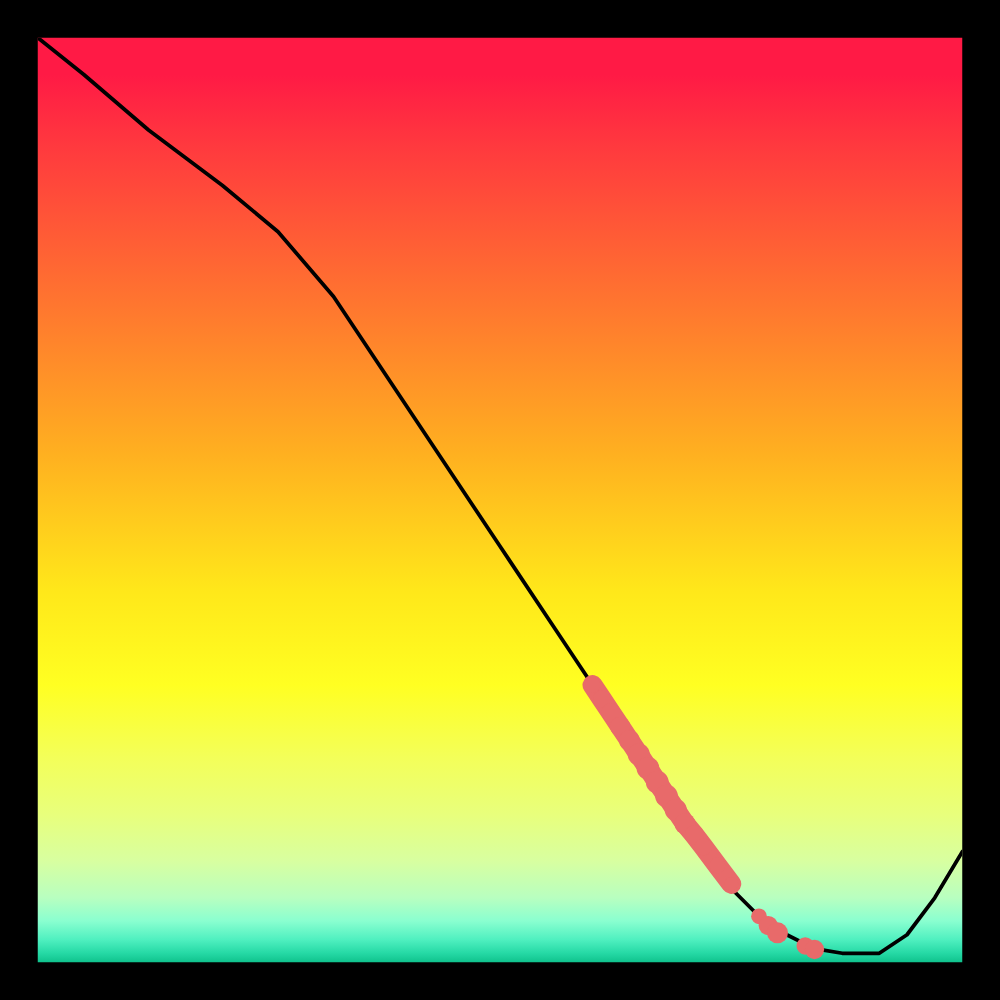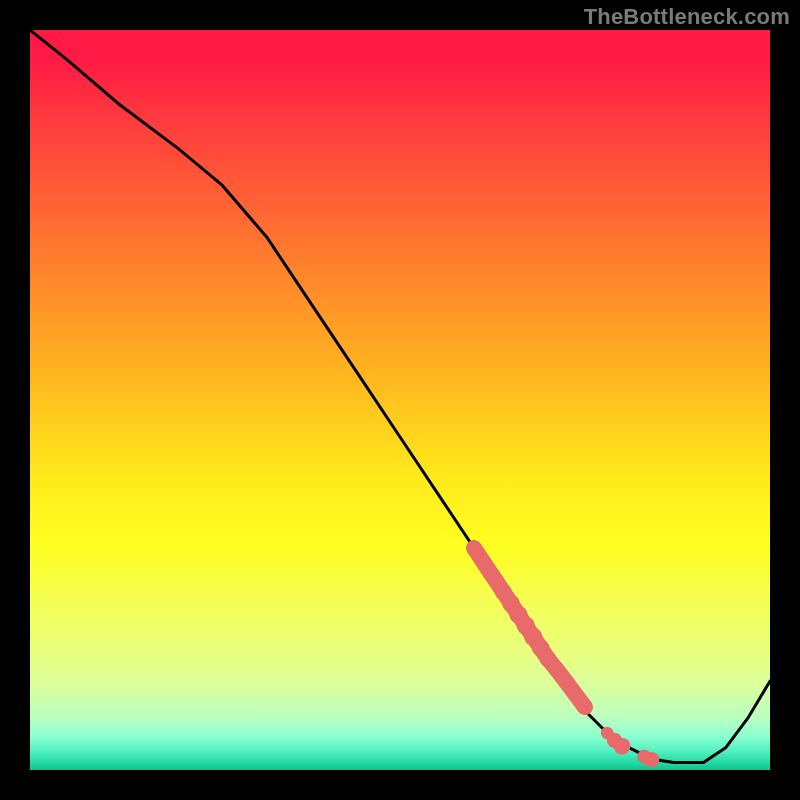--- a/index.html
+++ b/index.html
@@ -92,14 +92,13 @@
         <circle cx="532.8" cy="647.5" r="7.0" fill="#e86a6a"></circle>
         <circle cx="543.9" cy="662.3" r="6.3" fill="#e86a6a"></circle>
         <circle cx="555.0" cy="677.1" r="5.6" fill="#e86a6a"></circle>
         <circle cx="577.2" cy="703.0" r="6.3" fill="#e86a6a"></circle>
         <circle cx="584.6" cy="710.4" r="7.7" fill="#e86a6a"></circle>
         <circle cx="592.0" cy="716.3" r="8.4" fill="#e86a6a"></circle>
         <circle cx="614.2" cy="726.7" r="7.0" fill="#e86a6a"></circle>
         <circle cx="621.6" cy="729.6" r="7.7" fill="#e86a6a"></circle>
       </svg>
   </div>
-  <div class="watermark">TheBottleneck.com</div>
 </div>
 
 </body></html>

